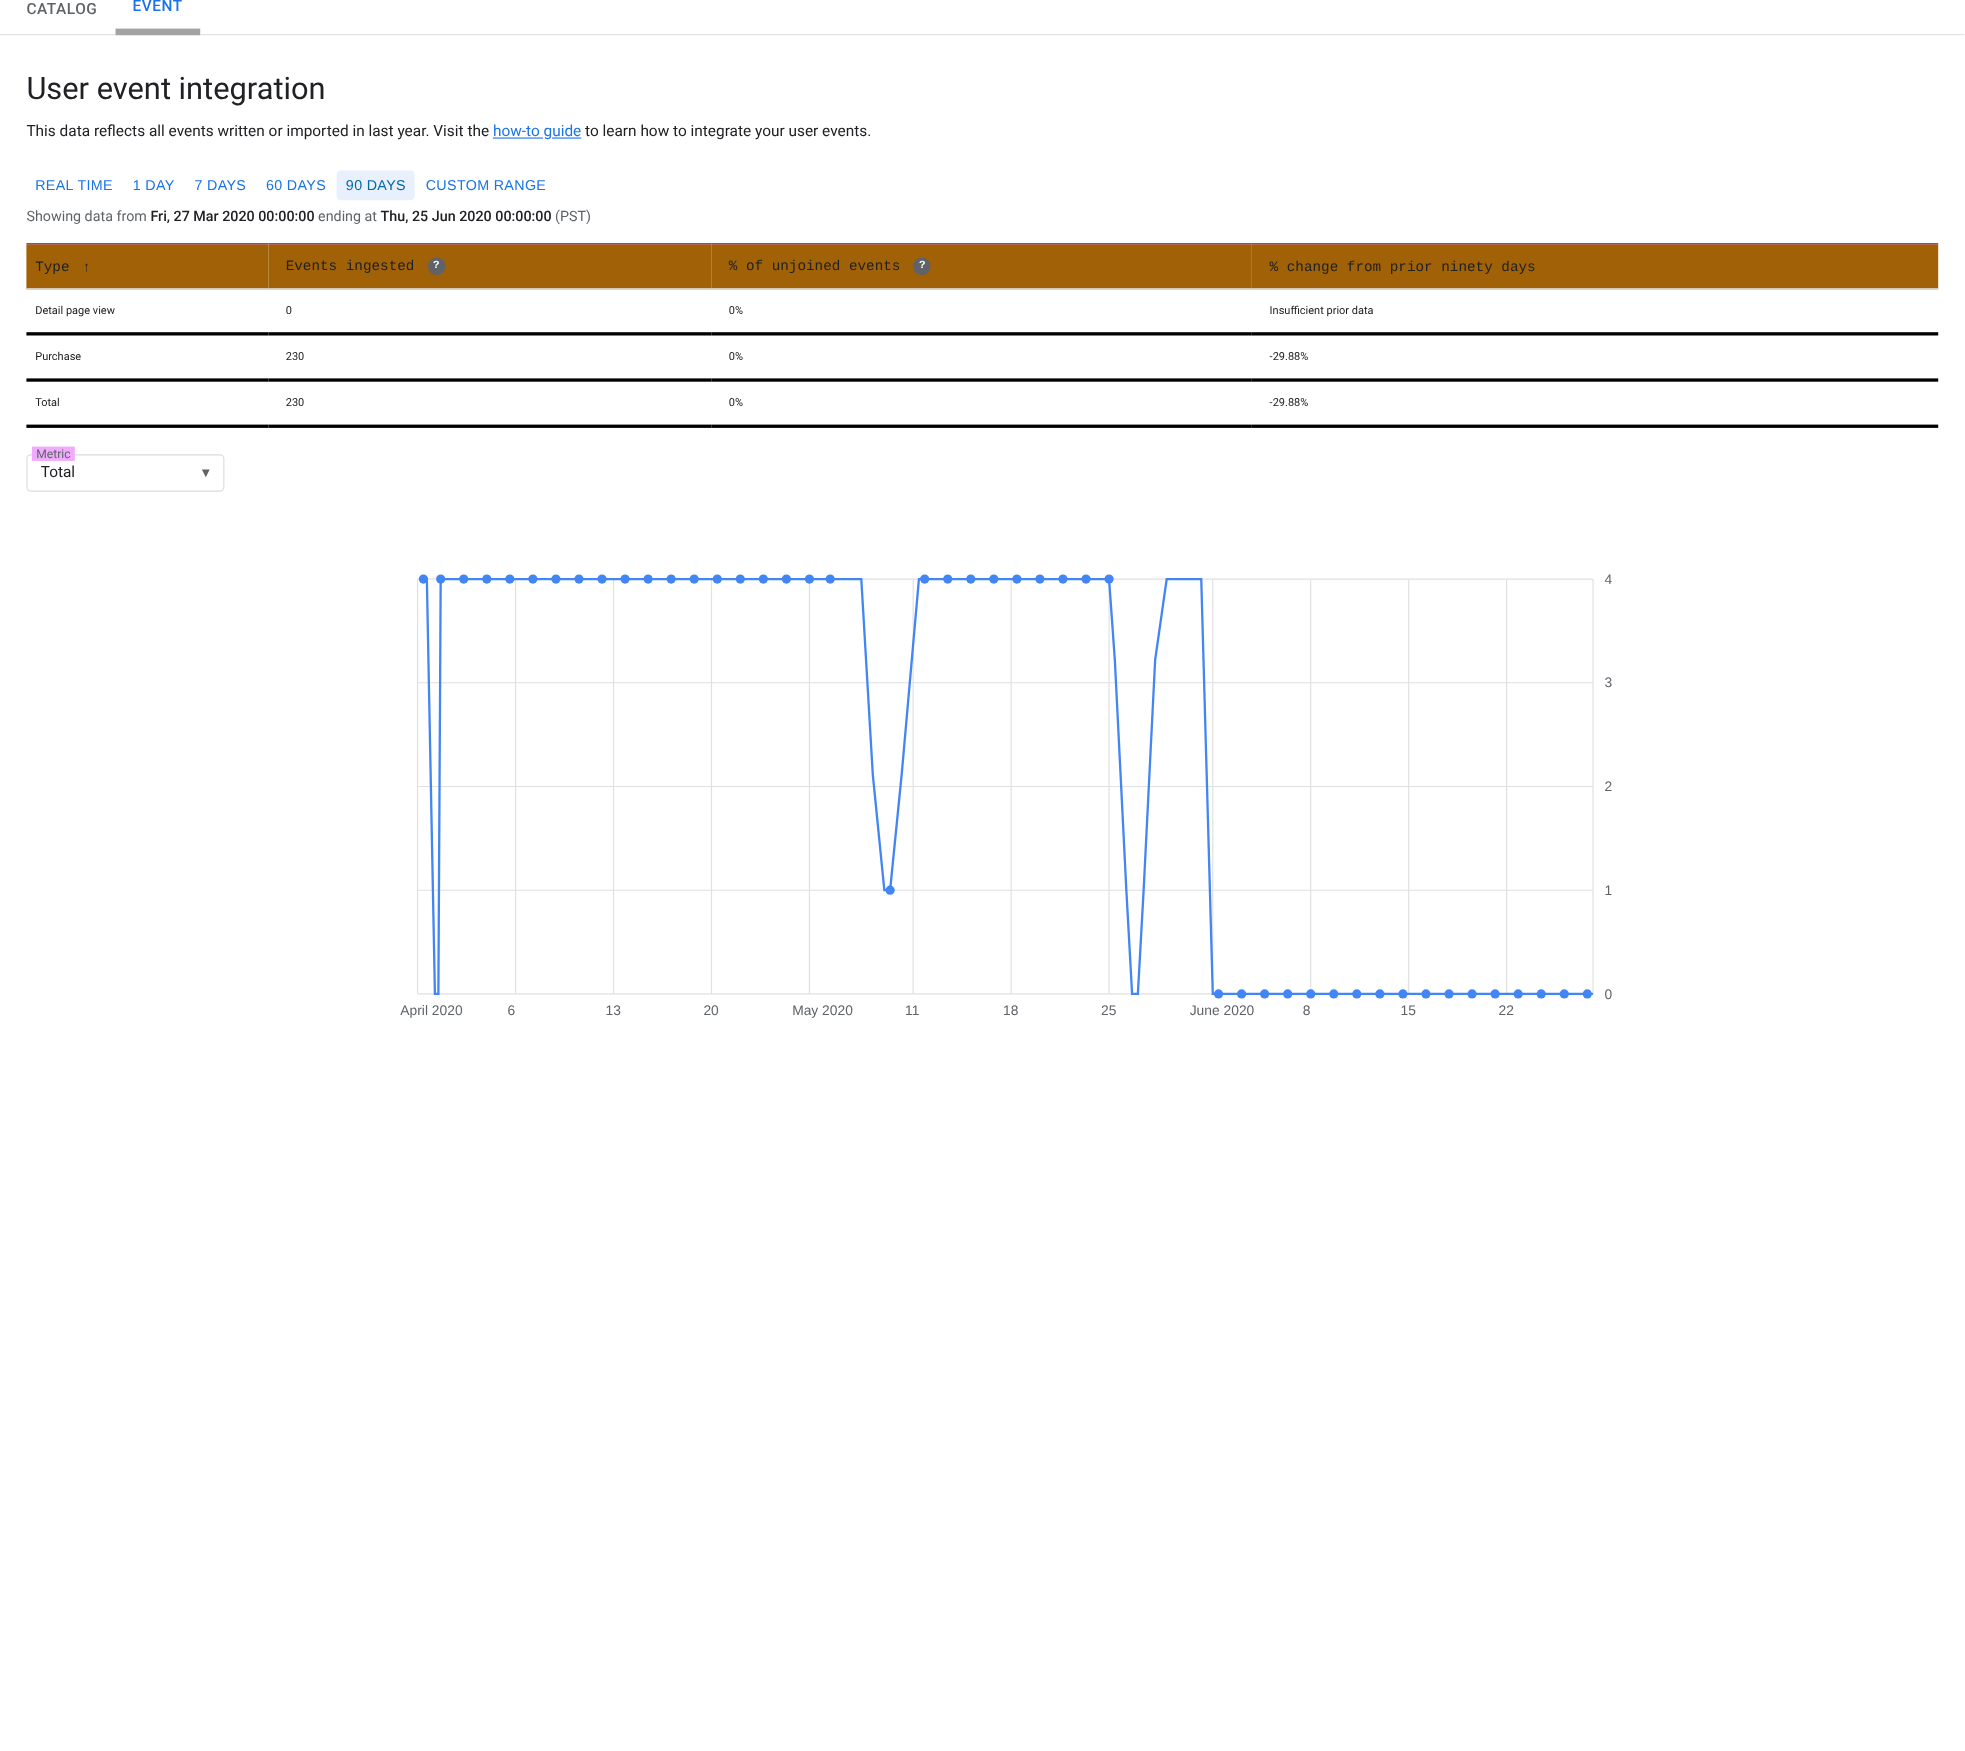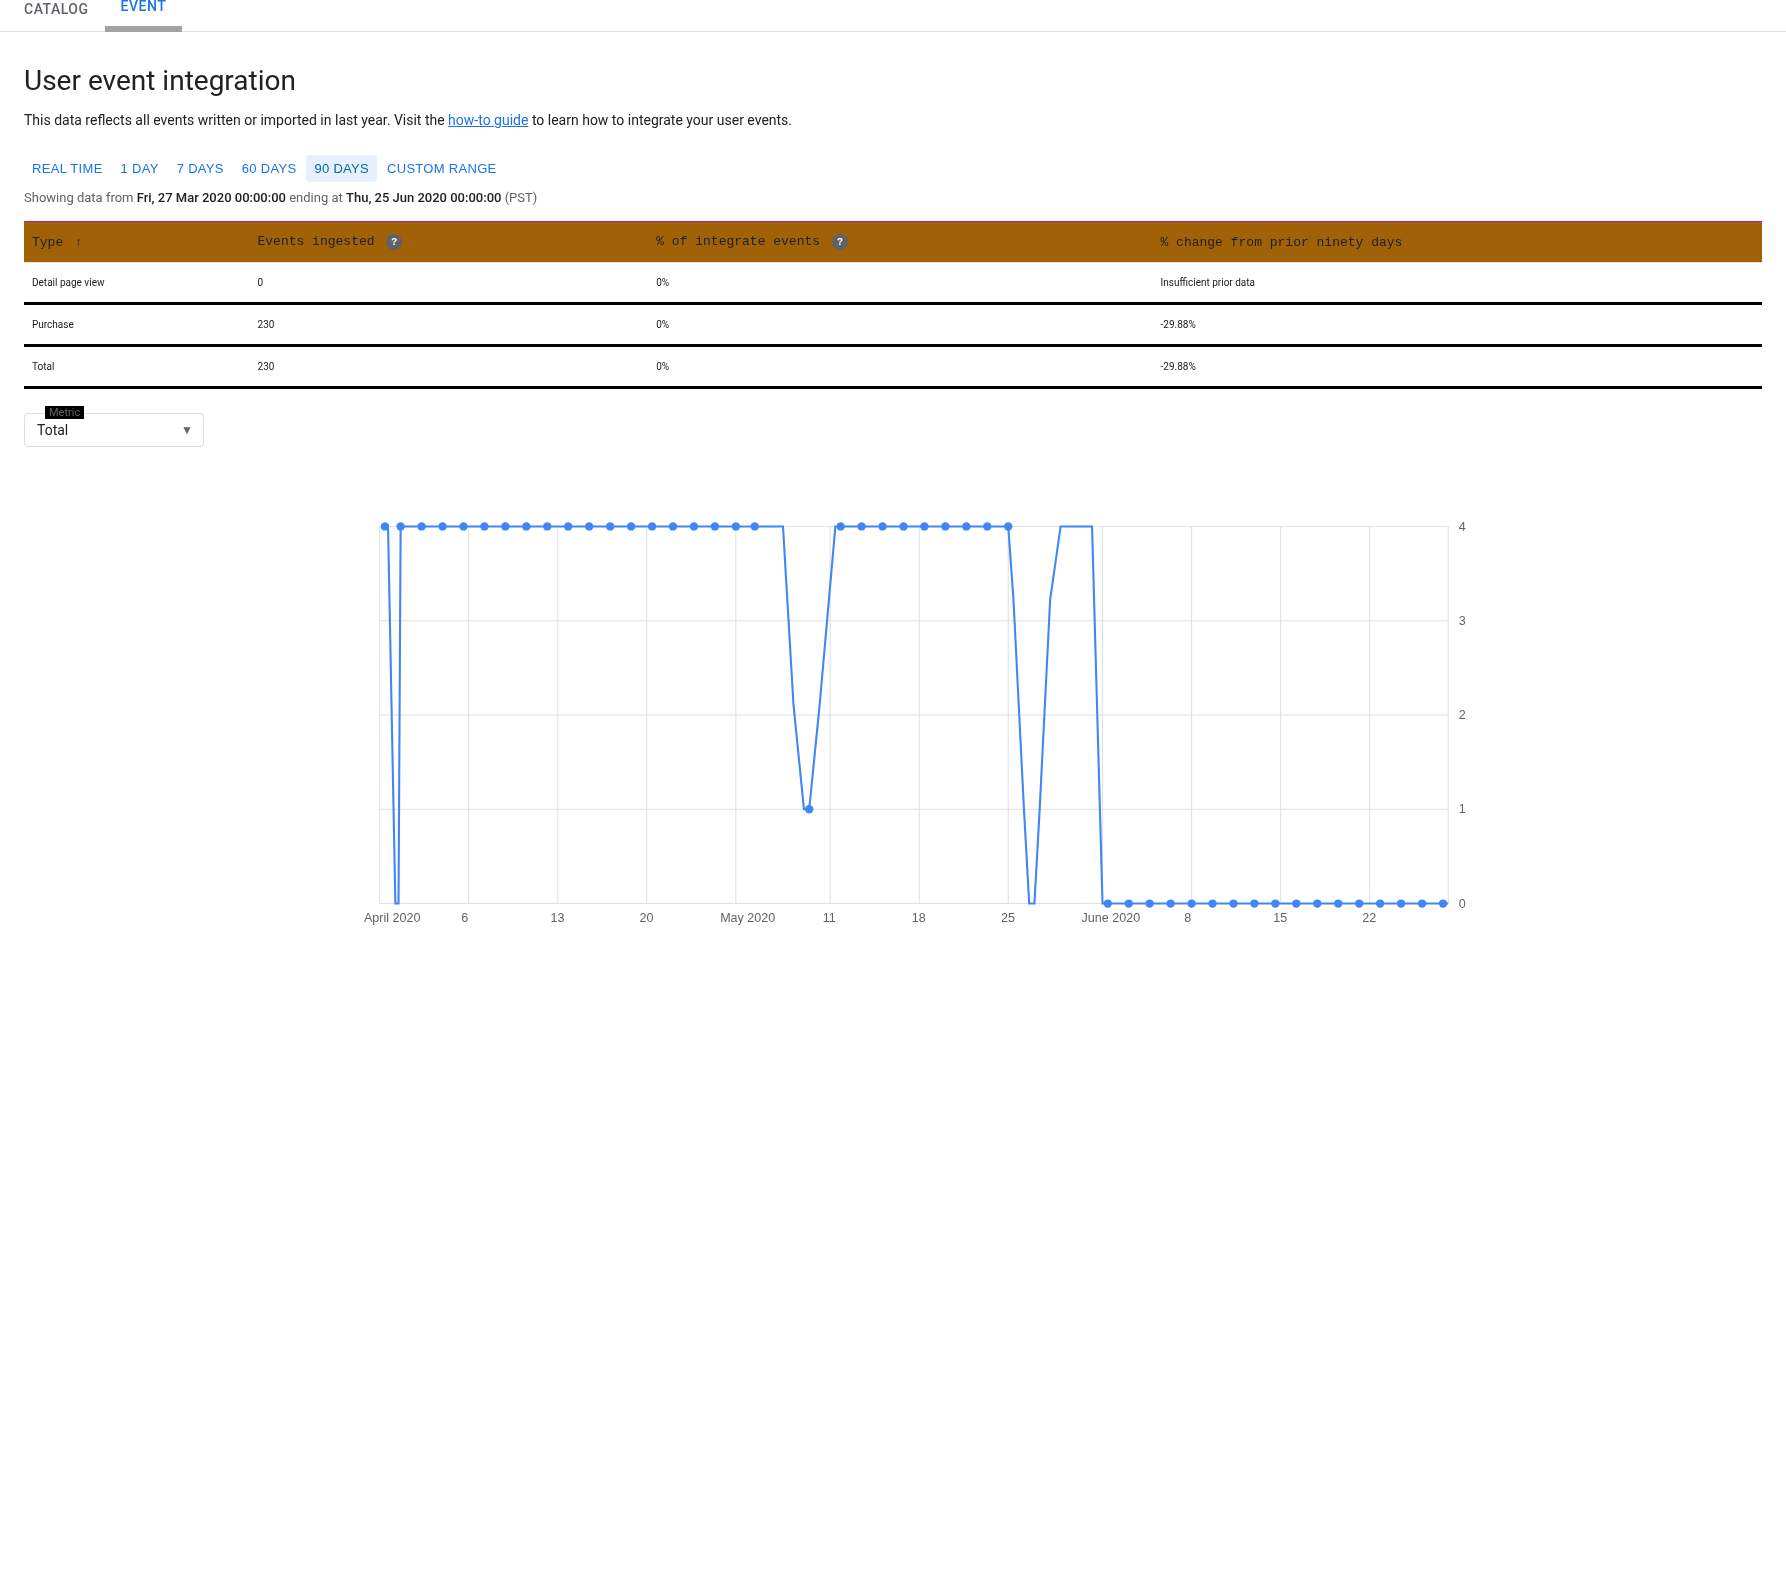--- a/index.html
+++ b/index.html
@@ -143,22 +143,22 @@
       display: inline-block;
       border: 1px solid #dadce0;
       border-radius: 4px;
       padding: 8px 36px 8px 12px;
       min-width: 180px;
       margin-bottom: 32px;
     }
     .metric-label {
       position: absolute;
       top: -8px;
-      left: 20px;
-      background: #000000;
+      left: 4px;
+      background: #f0abfc;
       padding: 0 4px;
       font-size: 11px;
       color: #5f6368;
     }
     .metric-value {
       font-size: 14px;
       color: #202124;
     }
     .metric-arrow {
       position: absolute;
@@ -218,21 +218,21 @@
       <tr>
         <th>
           <span>Type</span>
           <span class="sort-icon">↑</span>
         </th>
         <th>
           <span>Events ingested</span>
           <span class="help-icon">?</span>
         </th>
         <th>
-          <span>% of integrate events</span>
+          <span>% of unjoined events</span>
           <span class="help-icon">?</span>
         </th>
         <th>
           <span>% change from prior ninety days</span>
         </th>
       </tr>
     </thead>
     <tbody>
       <tr>
         <td>Detail page view</td>

